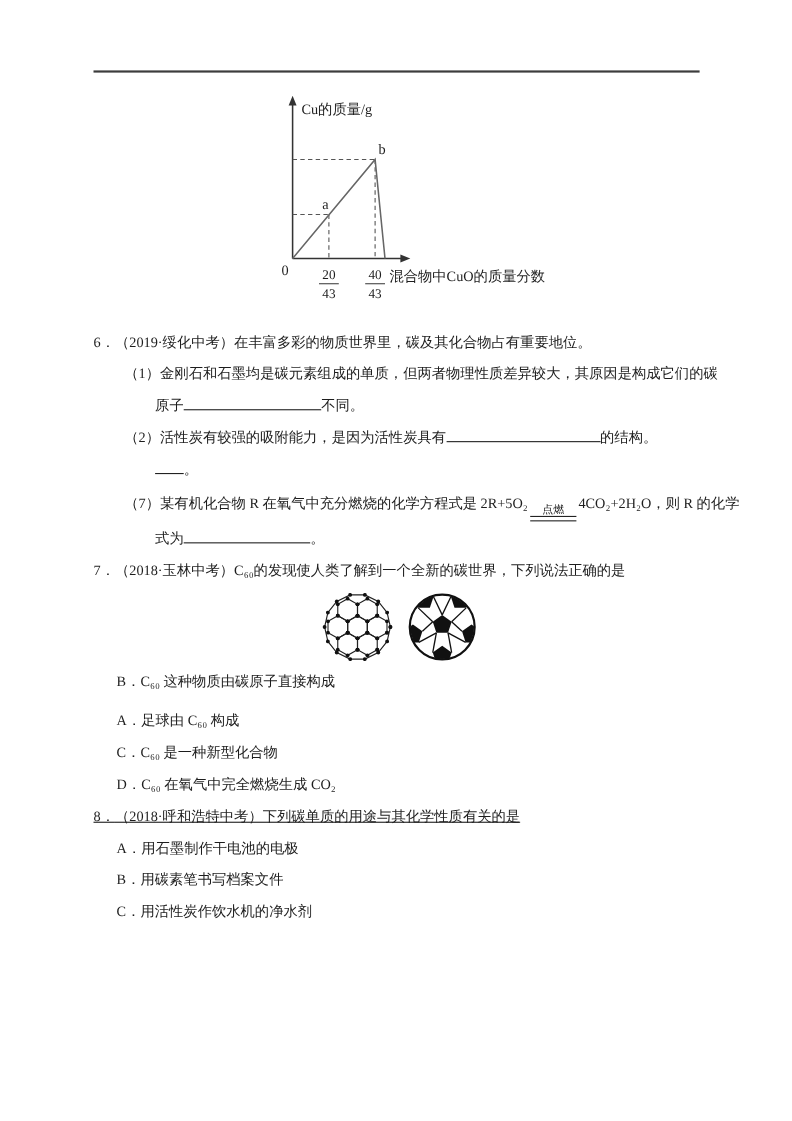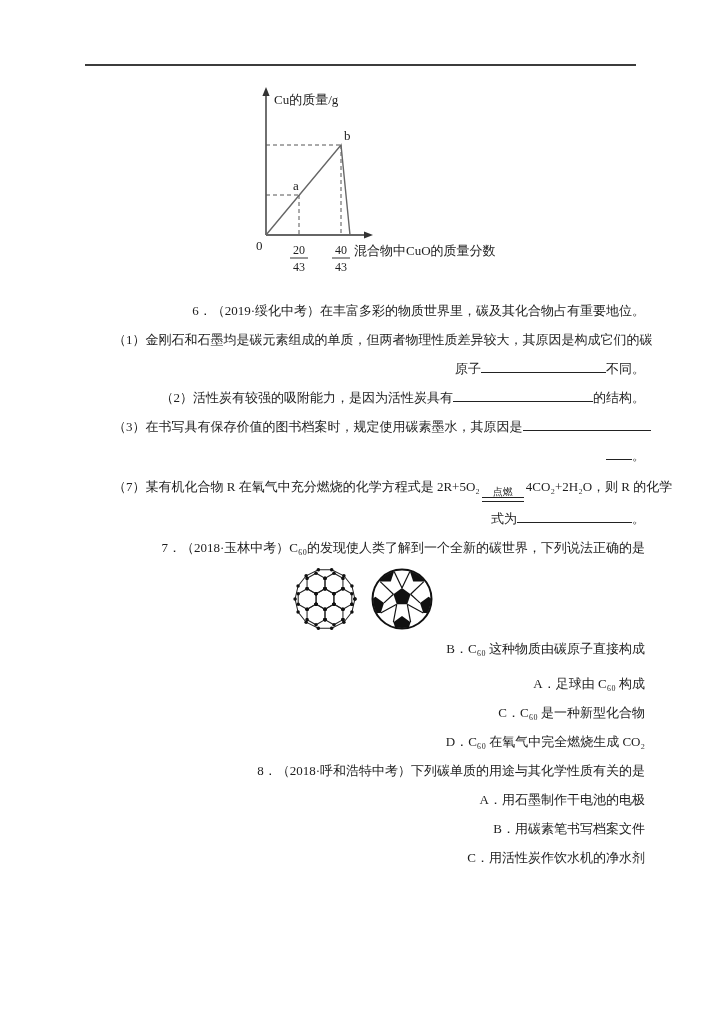--- a/index.html
+++ b/index.html
@@ -2,33 +2,33 @@
 <html><head>
 <meta charset="utf-8">
 <style>
   html,body{margin:0;padding:0;}
   body{width:720px;height:1019px;background:#ffffff;
        font-family:"Liberation Serif","DejaVu Serif",serif;color:#1d1d1d;font-size:13px;}
   .page{position:relative;width:720px;height:1019px;overflow:hidden;background:#fff;}
   .toprule{position:absolute;left:85px;top:64px;width:551px;height:2px;background:#3c3c3c;}
   .chart{position:absolute;left:238px;top:82px;width:300px;height:200px;}
   .chart text{font-family:"Liberation Serif","DejaVu Serif",serif;fill:#1d1d1d;}
-  .content{position:absolute;left:85px;top:296px;width:560px;text-align:right;}
+  .content{position:absolute;left:85px;top:296px;width:560px;}
   .line{height:29px;line-height:29px;white-space:nowrap;}
   .indent1{padding-left:28px;}
   .indent2{padding-left:56px;}
   .opt{padding-left:21px;}
   .blank{display:inline-block;border-bottom:1px solid #222;height:14px;vertical-align:baseline;}
   .cond{display:inline-flex;flex-direction:column;align-items:center;vertical-align:-4px;margin:0 2px;}
   .cond-text{display:block;font-size:10px;line-height:11px;font-weight:normal;}
   .cond-line{display:block;width:42px;height:3px;border-top:1.5px solid #222;border-bottom:1.5px solid #222;}
   .eqline{height:34px;line-height:34px;}
   .figrow{margin-left:205px;height:70px;display:flex;align-items:center;gap:10px;margin-top:2px;}
   .figcap{margin-left:212px;height:20px;line-height:20px;font-weight:bold;font-size:12.5px;white-space:nowrap;}
-  .q8block{margin-top:0px;}
+  .q8block{margin-top:0px;text-decoration:underline;}
   .optgap{margin-top:6px;}
   
   .mesh{fill:none;stroke:#222;stroke-width:1;
         marker-start:url(#dotm);marker-mid:url(#dotm);marker-end:url(#dotm);}
   .ball-seam{stroke:#111;stroke-width:1.2;}
 </style>
 </head>
 <body>
 
 <div class="page">
@@ -68,21 +68,20 @@
 
   <div class="content">
 
     <div class="line"><span>6．</span><span>（2019·绥化中考）在丰富多彩的物质世界里，碳及其化合物占有重要地位。</span></div>
 
     <div class="line indent1">（1）金刚石和石墨均是碳元素组成的单质，但两者物理性质差异较大，其原因是构成它们的碳</div>
     <div class="line indent2"><span>原子</span><span class="blank" style="width:125px"></span><span>不同。</span></div>
 
     <div class="line indent1"><span>（2）活性炭有较强的吸附能力，是因为活性炭具有</span><span class="blank" style="width:140px"></span><span>的结构。</span></div>
 
-    <div class="line indent1"><span>（3）在书写具有保存价值的图书档案时，规定使用碳素墨水，其原因是</span><span class="blank" style="width:128px"></span></div>
     <div class="line indent2"><span class="blank" style="width:26px"></span><span>。</span></div>
 
     <div class="line indent1 eqline"><span>（7）某有机化合物 R 在氧气中充分燃烧的化学方程式是 2R+5O₂</span><span class="cond">
           <span class="cond-text">点燃</span>
           <span class="cond-line"></span>
         </span><span>4CO₂+2H₂O，则 R 的化学</span></div>
     <div class="line indent2"><span>式为</span><span class="blank" style="width:115px"></span><span>。</span></div>
 
     <div class="line"><span>7．</span><span>（2018·玉林中考）C₆₀的发现使人类了解到一个全新的碳世界，下列说法正确的是</span></div>
 

